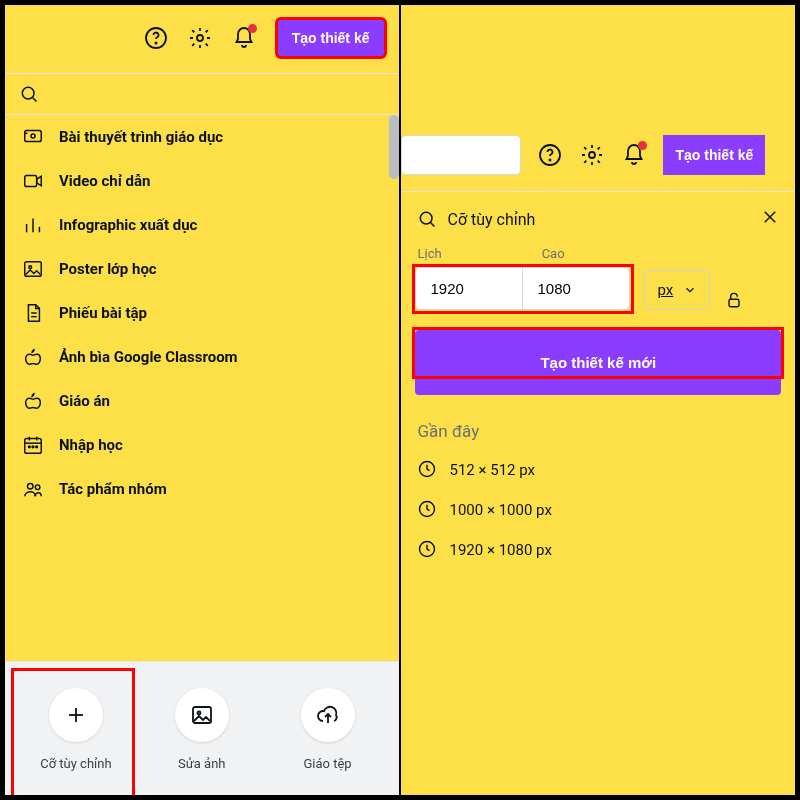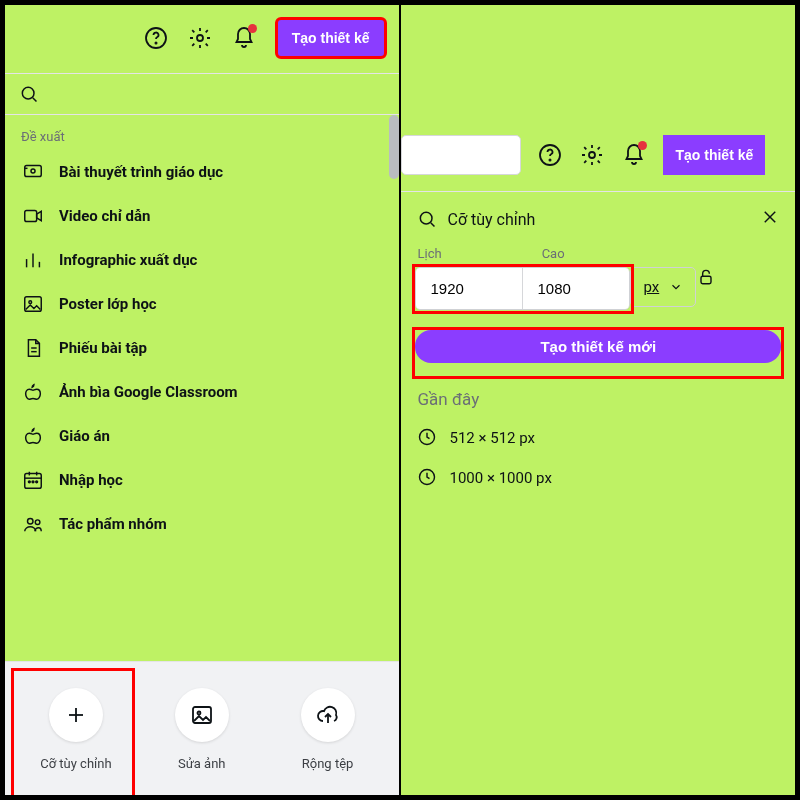--- a/index.html
+++ b/index.html
@@ -4,21 +4,21 @@
 <style>
   * { box-sizing: border-box; margin: 0; padding: 0; }
   body {
     font-family: -apple-system, BlinkMacSystemFont, "Segoe UI", Roboto, Arial, sans-serif;
     width: 800px; height: 800px; background: #fff; color: #0d1216;
   }
   .outer {
     width: 800px; height: 800px; border: 5px solid #000; display: flex;
   }
   .panel-left, .panel-right {
-    flex: 1 1 50%; position: relative; overflow: hidden; background: #bef264;
+    flex: 1 1 50%; position: relative; overflow: hidden; background: #fde047;
   }
   .divider {
     width: 3px; background: #000;
   }
 
   
   .hdr-row {
     display: flex; justify-content: flex-end; align-items: center; gap: 18px;
     padding: 12px 12px 14px 12px;
   }
@@ -99,38 +99,38 @@
   }
   .r-body { padding: 0 14px; }
   .r-top-hr { border: none; border-top: 1px solid #e4e4e7; margin: 6px -14px 0 -14px;}
   .r-searchbar {
     display: flex; align-items: center; gap: 10px; padding: 16px 2px 16px 2px;
   }
   .r-searchbar .txt { flex: 1; font-size: 16px; }
   .r-searchbar .close { cursor: pointer; }
 
   .field-labels { display: flex; gap: 100px; font-size: 13px; color:#6b6f76; padding: 0 2px 6px 2px;}
-  .dims-row { display:flex; align-items:flex-start; }
+  .dims-row { display:flex; align-items:flex-end; gap: 14px; }
   .dims-box {
     display: flex; border: 1px solid #cfd1d5; border-radius: 5px; overflow: hidden;
   }
   .dims-box input {
     width: 106px; border: none; outline: none; padding: 12px 14px; font-size: 15px;
   }
   .dims-box .sep { width: 1px; background: #d6d7da; }
   .unit-sel {
     display:flex; align-items:center; gap:10px; border:1px solid #cfd1d5; border-radius:5px;
     padding: 10px 12px; cursor:pointer; font-size:15px;text-decoration:underline;
   }
   .lock { cursor:pointer; display:flex; align-items:center; }
   .lock svg { width:20px; height:20px; stroke:#0d1216; fill:none; stroke-width:1.7;}
 
   .create-btn {
     width: 100%; background: #8b3dff; color:#fff; font-weight:700; font-size:15px;
-    border:none; padding: 8px 0; border-radius:16px; margin-top: 20px; cursor:pointer;
+    border:none; padding: 24px 0; border-radius:4px; margin-top: 20px; cursor:pointer;
   }
   .recent-label { font-size:17px; color:#6b6f76; margin: 26px 0 8px 2px;}
   .recent-item {
     display:flex; align-items:flex-end; gap:12px; padding: 10px 2px; cursor:pointer; font-size:15px;
   }
   .recent-item svg { width:20px; height:20px; stroke:#0d1216; fill:none; stroke-width:1.7;}
 
   .highlight-abs { position:absolute; border:3px solid #ff0000; pointer-events:none; }
 </style>
 </head>
@@ -165,21 +165,20 @@
 
     <div class="search-row">
       <svg class="mag" viewBox="0 0 24 24">
           <circle cx="11" cy="11" r="7" fill="none" stroke="#0d1216" stroke-width="1.8"></circle>
           <line x1="16.5" y1="16.5" x2="21" y2="21" stroke="#0d1216" stroke-width="1.8"></line>
         </svg>
     </div>
 
     <div class="scroll-area">
       <div class="scrollbar"></div>
-      <div class="section-label">Đề xuất</div>
       <div class="list">
         <div class="item">
           <span class="ic">
               <svg viewBox="0 0 24 24">
                 <rect x="3" y="5" width="18" height="12" rx="2"></rect>
                 <circle cx="12" cy="11" r="2.2"></circle>
                 <path d="M3 8h3"></path>
               </svg>
             </span>
           <span>Bài thuyết trình giáo dục</span>
@@ -291,21 +290,21 @@
         <span>Sửa ảnh</span>
       </div>
       <div class="foot-item">
         <div class="circle">
             <svg viewBox="0 0 24 24">
               <path d="M7 18a5 5 0 1 1 1-9.9A6 6 0 0 1 20 12a4 4 0 0 1-2 6"></path>
               <line x1="12" y1="11" x2="12" y2="20"></line>
               <path d="M9 14l3-3 3 3"></path>
             </svg>
           </div>
-        <span>Rộng tệp</span>
+        <span>Giáo tệp</span>
       </div>
       <div class="foot-highlight" style="left:6px; top:6px; width:124px; height:134px;"></div>
     </div>
   </div>
 
   <div class="divider"></div>
 
   <div class="panel-right">
     <div class="r-gap"></div>
     <div class="r-hdr">
@@ -390,15 +389,22 @@
           </svg>
         <span>512 × 512 px</span>
       </div>
       <div class="recent-item">
         <svg viewBox="0 0 24 24">
             <circle cx="12" cy="12" r="9"></circle>
             <path d="M12 7v5l3 2"></path>
           </svg>
         <span>1000 × 1000 px</span>
       </div>
+      <div class="recent-item">
+        <svg viewBox="0 0 24 24">
+            <circle cx="12" cy="12" r="9"></circle>
+            <path d="M12 7v5l3 2"></path>
+          </svg>
+        <span>1920 × 1080 px</span>
+      </div>
     </div>
   </div>
 </div>
 
 </body></html>

